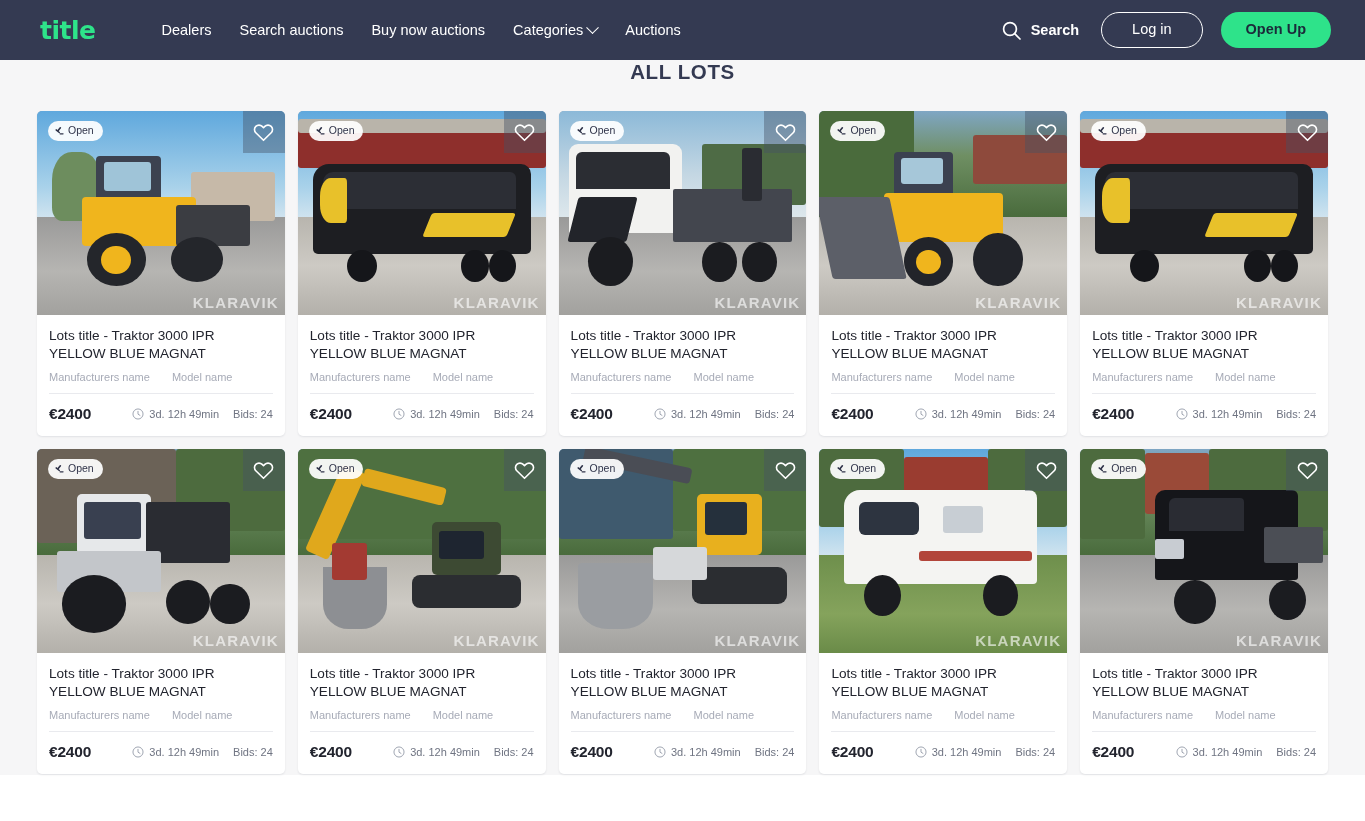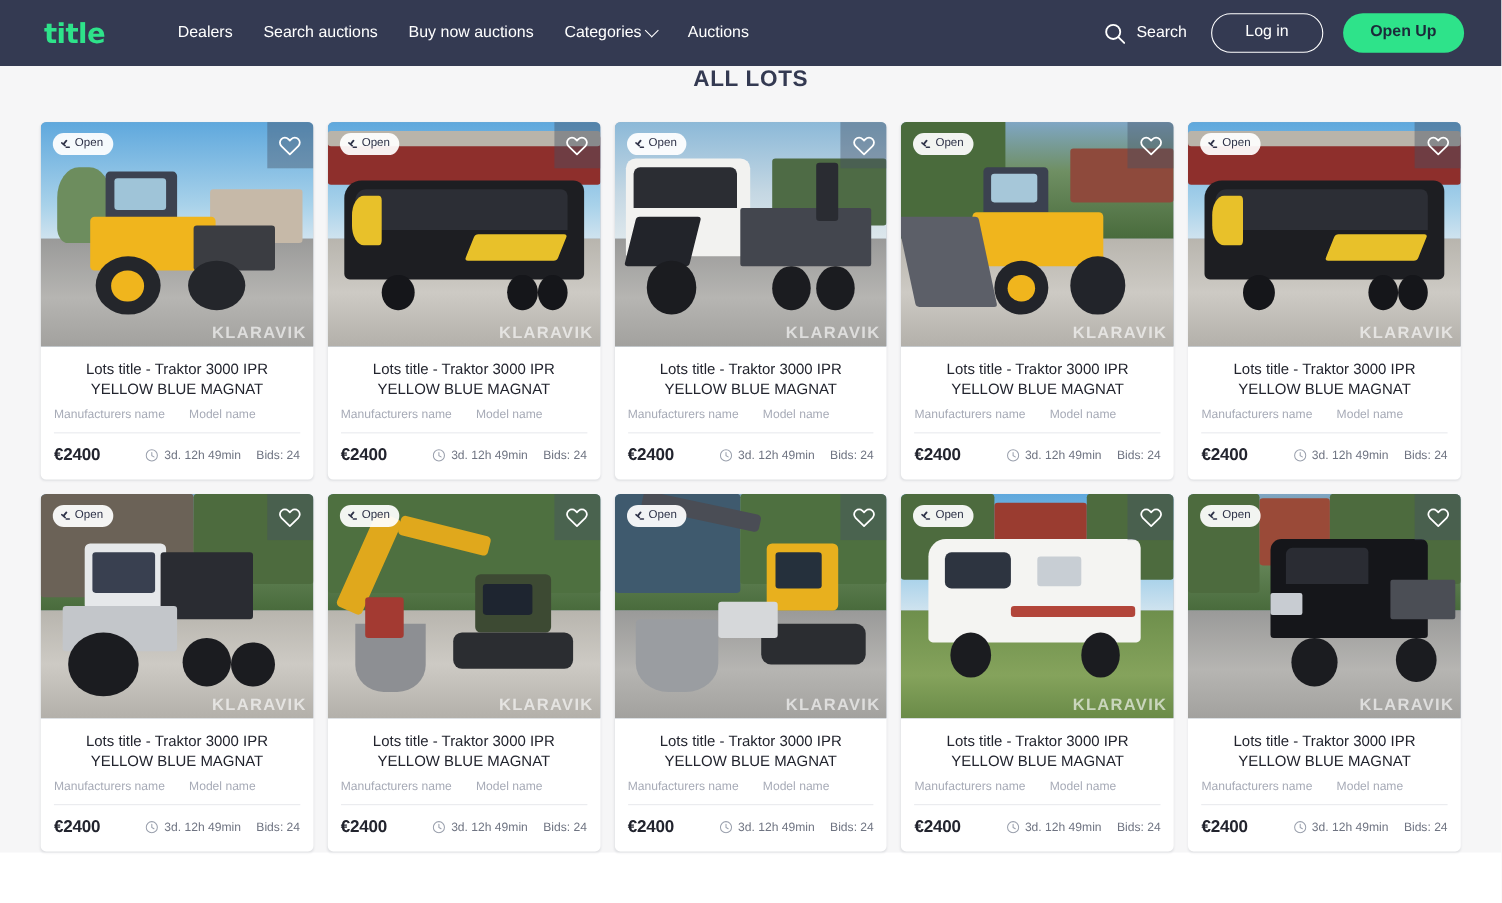--- a/index.html
+++ b/index.html
@@ -74,20 +74,21 @@
   }
 
   .search-btn {
     display: flex;
     align-items: center;
     gap: 9px;
     color: #ffffff;
     font-size: 14.5px;
     cursor: pointer;
     padding: 6px 4px;
+    font-weight: bold;
   }
 
   .search-icon svg { display: block; }
 
   .btn-login {
     color: #ffffff;
     font-size: 14.5px;
     border: 1.5px solid #ffffff;
     border-radius: 22px;
     padding: 9px 30px;
@@ -134,21 +135,20 @@
   }
 
   .lot-card {
     background: #ffffff;
     border-radius: 5px;
     overflow: hidden;
     box-shadow: 0 1px 2px rgba(40,45,70,0.10);
     cursor: pointer;
     display: flex;
     flex-direction: column;
-    text-align: center;
   }
 
   
   .lot-media {
     position: relative;
     height: 204px;
     overflow: hidden;
     background: #9aa7b4;
   }
 

